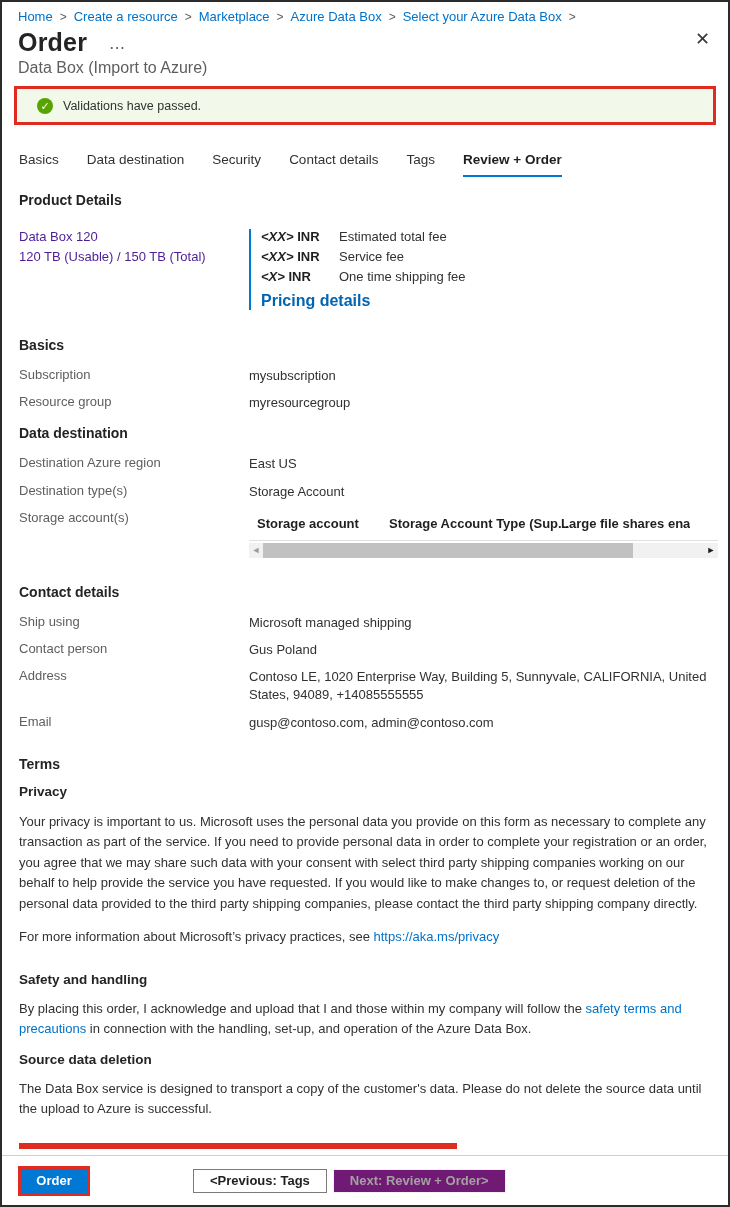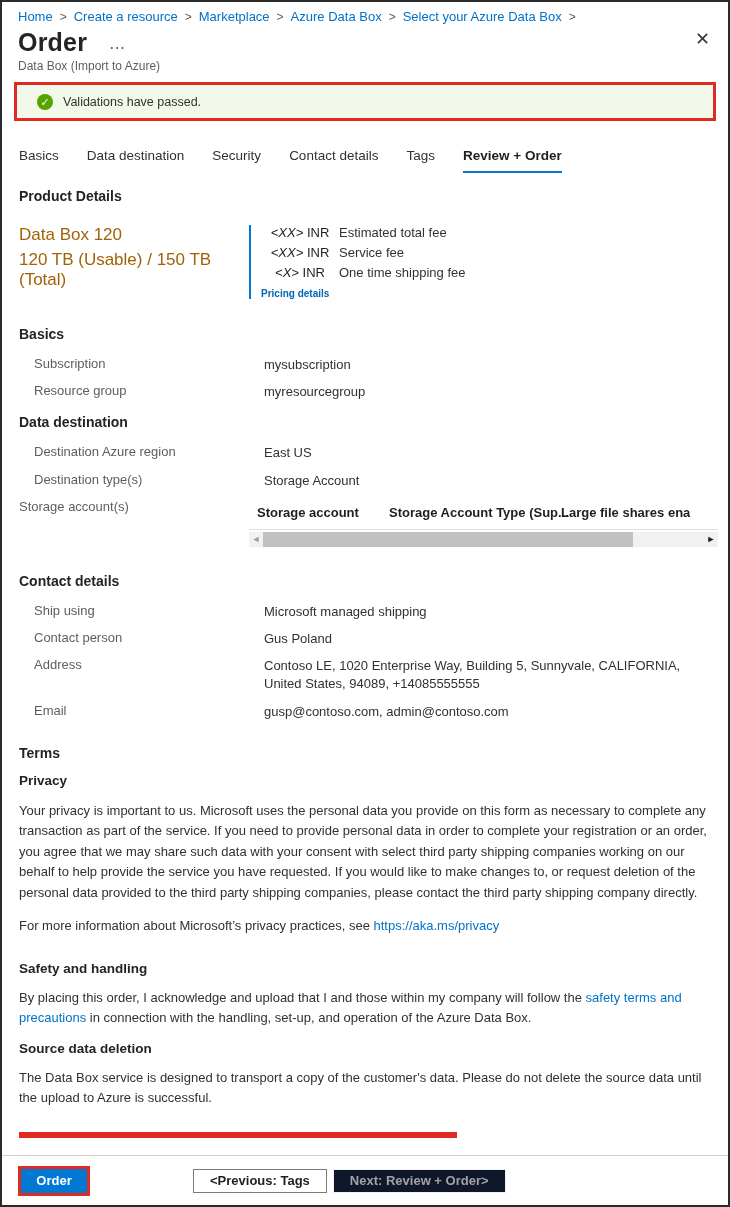--- a/index.html
+++ b/index.html
@@ -19,21 +19,21 @@
   
   .breadcrumb { padding:7px 14px 0 16px; font-size:13px; white-space:nowrap; }
   .breadcrumb a { color:#0072c9; text-decoration:none; cursor:pointer; }
   .crumb-sep { color:#605e5c; margin:0 7px; font-size:12px; }
 
   
   .header-row { display:flex; align-items:flex-start; padding:4px 14px 0 16px; }
   .page-title { font-size:25px; font-weight:bold; color:#252423; letter-spacing:0.2px; }
   .more-icon { color:#605e5c; font-size:16px; margin-left:22px; margin-top:10px; cursor:pointer; }
   .close-icon { margin-left:auto; color:#3b3a39; font-size:18px; line-height:18px; cursor:pointer; padding:2px 4px; font-weight:400; }
-  .subtitle { padding:2px 14px 0 16px; font-size:12px; color:#605e5c; }
+  .subtitle { padding:2px 14px 0 16px; font-size:16px; color:#605e5c; }
 
   
   .banner-highlight { margin:9px 12px 0 12px; border:3px solid #e02b20; }
   .banner { background:#f3f9ea; display:flex; align-items:center; height:33px; padding-left:20px; }
   .check-circle {
     width:16px; height:16px; border-radius:50%; background:#57a300;
     color:#fff; font-size:11px; line-height:16px; text-align:center; font-weight:bold;
     flex:0 0 16px;
   }
   .banner-text { margin-left:10px; font-size:12.5px; color:#323130; }
@@ -46,30 +46,30 @@
   
   .section-title { font-size:14px; font-weight:bold; color:#252423; padding:0 0 0 17px; }
   .st-product { margin-top:15px; }
   .st-basics { margin-top:27px; }
   .st-datadest { margin-top:13px; }
   .st-contact { margin-top:26px; }
   .st-terms { margin-top:24px; }
   .sub-title { font-size:13.5px; font-weight:bold; color:#252423; padding-left:17px; }
 
   .product-row { display:flex; margin-top:21px; padding-left:17px; }
-  .product-left { width:230px; font-size:17px; color:#a16207; }
+  .product-left { width:230px; font-size:13px; color:#4c1d95; }
   .product-left .line1 { margin-bottom:5px; }
   .pricing-block { border-left:2px solid #0078d4; padding-left:10px; }
   .fee-row { display:flex; font-size:13px; margin-bottom:5px; }
-  .fee-amount { font-weight:normal; width:78px; color:#201f1e;text-align:center; }
+  .fee-amount { font-weight:bold; width:78px; color:#201f1e; }
   .fee-amount i { font-style:italic; }
   .fee-label { color:#323130; }
-  .pricing-link { color:#0065b3; font-weight:bold; font-size:10px; margin-top:8px; cursor:pointer; }
-
-  .kv-rows { margin-top:14px;margin-left:15px; }
+  .pricing-link { color:#0065b3; font-weight:bold; font-size:16px; margin-top:8px; cursor:pointer; }
+
+  .kv-rows { margin-top:14px; }
   .kv-row { display:flex; padding-left:17px; margin-bottom:9px; font-size:13px; align-items:flex-start; }
   .kv-label { width:230px; color:#605e5c; flex:0 0 230px; }
   .kv-value { color:#323130; line-height:1.4; padding-right:20px; }
 
   
   .storage-row { display:flex; padding-left:17px; margin-top:2px; font-size:13px; }
   .storage-table { width:469px; overflow:hidden; }
   .stbl-head { display:flex; font-weight:bold; color:#201f1e; padding:6px 0 9px 8px; border-bottom:1px solid #e1dfdd; white-space:nowrap; }
   .stbl-row { display:flex; padding:7px 0 6px 8px; align-items:flex-start; white-space:nowrap; }
   .col1 { width:132px; flex:0 0 132px; }
@@ -105,21 +105,21 @@
   .btn { font-family:inherit; font-size:13px; height:24px; cursor:pointer; }
   .btn-order {
     background:#0078d4; color:#fff; border:1px solid #0078d4;
     font-weight:bold; width:66px; height:24px;
   }
   .btn-prev {
     margin-left:103px; background:#fff; color:#201f1e; border:1px solid #7a7a7a;
     padding:0 16px; font-weight:bold;
   }
   .btn-next {
-    margin-left:6px; background:#0f172a; color:#a3a2a0; border:1px solid #f1f1f1;
+    margin-left:6px; background:#701a75; color:#a3a2a0; border:1px solid #f1f1f1;
     padding:0 16px; font-weight:bold; cursor:default;
   }
 </style>
 </head>
 <body>
 
 <div class="page">
 
   <nav class="breadcrumb">
     <a>Home</a><span class="crumb-sep">&gt;</span><a>Create a resource</a><span class="crumb-sep">&gt;</span><a>Marketplace</a><span class="crumb-sep">&gt;</span><a>Azure Data Box</a><span class="crumb-sep">&gt;</span><a>Select your Azure Data Box</a><span class="crumb-sep">&gt;</span>

